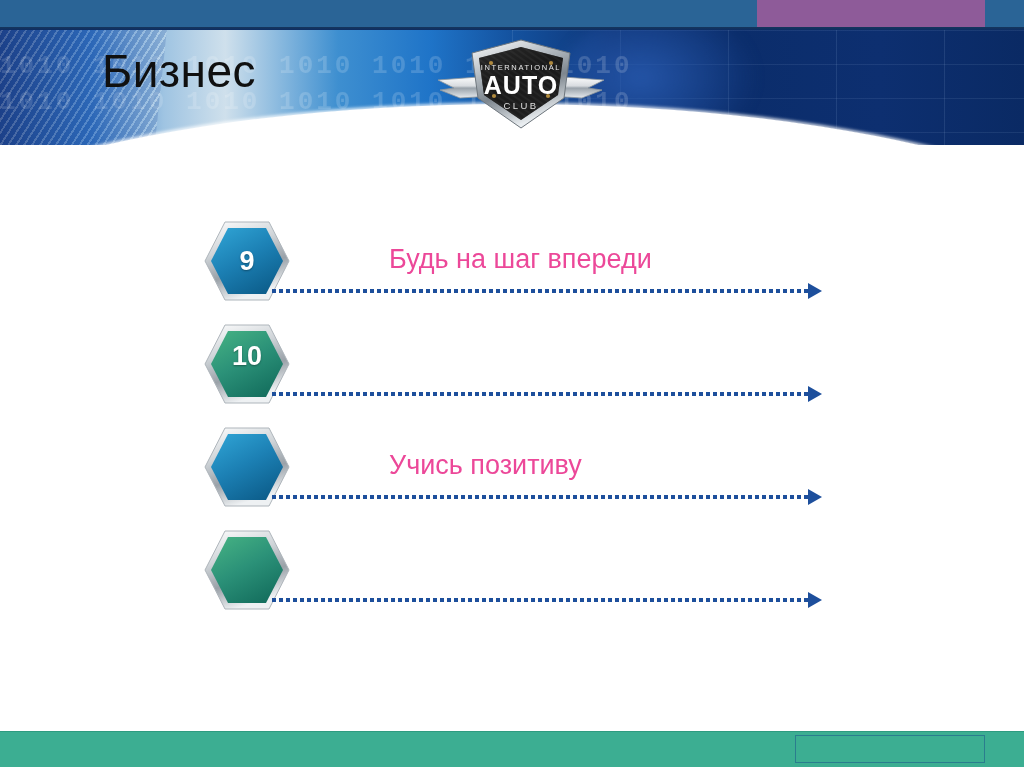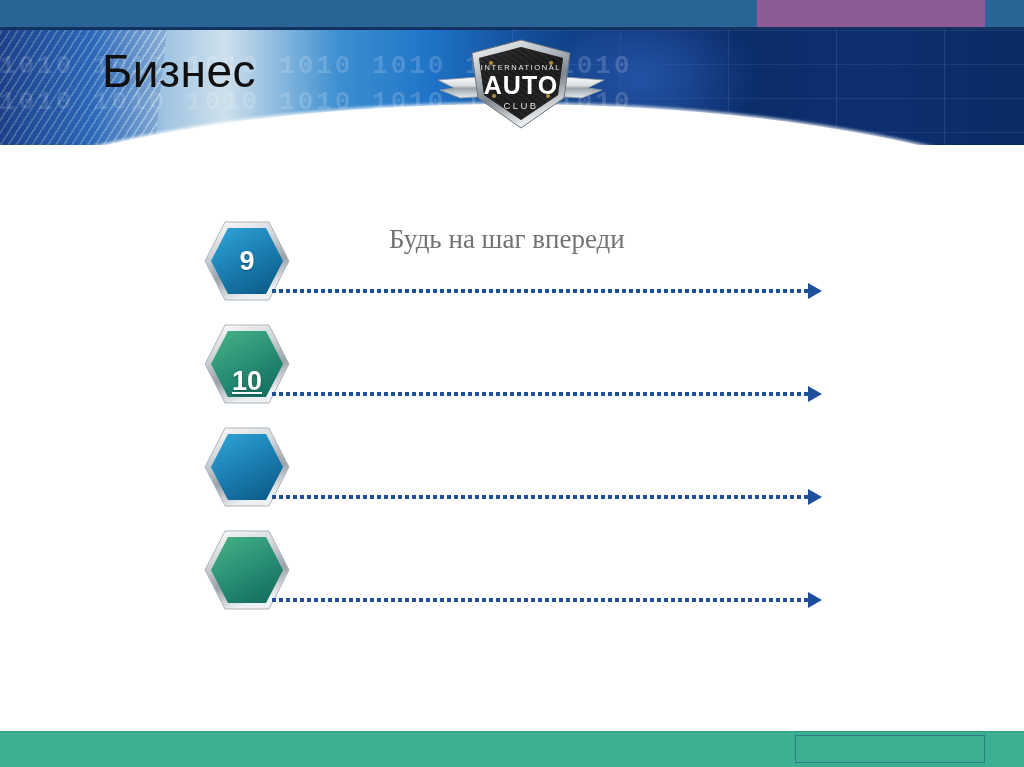--- a/index.html
+++ b/index.html
@@ -143,24 +143,24 @@
     justify-content: center;
     color: #ffffff;
     font-size: 27px;
     font-weight: bold;
     font-family: "Liberation Sans", sans-serif;
     text-shadow: 0 1px 2px rgba(0,0,0,.35);
     pointer-events: none;
   }
   .item-text {
     position: absolute;
-    left: 389px; top: 12px;
+    left: 389px; top: 32px;
     font-size: 27px;
-    color: #737373;
-    font-family: Liberation Serif, serif;
+    color: #ec4899;
+    font-family: Liberation Sans, sans-serif;
     white-space: nowrap;
   }
   .dotline {
     position: absolute;
     left: 272px; top: 77px;
     height: 4px;
     background-image: linear-gradient(to right, #1d4f9c 0px, #1d4f9c 4px, transparent 4px, transparent 7px);
     background-size: 7px 4px;
     background-repeat: repeat-x;
   }
@@ -298,21 +298,21 @@
           <linearGradient id="hx2in" x1="0.1" y1="0" x2="0.7" y2="1">
             <stop offset="0%" stop-color="#45b183"></stop>
               <stop offset="50%" stop-color="#2b9178"></stop>
             <stop offset="100%" stop-color="#15705f"></stop>
           </linearGradient>
         </defs>
         <polygon points="22,2 66,2 86,41 66,80 22,80 2,41" fill="url(#hx2out)" stroke="#aeb5bb" stroke-width="1"></polygon>
         <polygon points="25,8 63,8 80,41 63,74 25,74 8,41" fill="url(#hx2in)"></polygon>
       </svg>
     </div>
-    <div class="hex-label" style="left:203px;top:25px;text-decoration:underline;">10</div>
+    <div class="hex-label" style="left:203px;top:0;">10</div>
     <div class="dotline" style="width:536px;"></div>
     <div class="arrow-head" style="left:808px;"></div>
   </div>
 
   <div class="row">
     <div class="hex-wrap">
       <svg width="88" height="82" viewBox="0 0 88 82" xmlns="http://www.w3.org/2000/svg">
         <defs>
           <linearGradient id="hx3out" x1="0" y1="0" x2="0.35" y2="1">
             <stop offset="0%" stop-color="#ffffff"></stop>
@@ -323,20 +323,21 @@
           <linearGradient id="hx3in" x1="0.1" y1="0" x2="0.7" y2="1">
             <stop offset="0%" stop-color="#2fa3d4"></stop>
               <stop offset="50%" stop-color="#1c80b4"></stop>
             <stop offset="100%" stop-color="#0d5f8d"></stop>
           </linearGradient>
         </defs>
         <polygon points="22,2 66,2 86,41 66,80 22,80 2,41" fill="url(#hx3out)" stroke="#aeb5bb" stroke-width="1"></polygon>
         <polygon points="25,8 63,8 80,41 63,74 25,74 8,41" fill="url(#hx3in)"></polygon>
       </svg>
     </div>
+    <div class="item-text">Учись позитиву</div>
     <div class="dotline" style="width:536px;"></div>
     <div class="arrow-head" style="left:808px;"></div>
   </div>
 
   <div class="row">
     <div class="hex-wrap">
       <svg width="88" height="82" viewBox="0 0 88 82" xmlns="http://www.w3.org/2000/svg">
         <defs>
           <linearGradient id="hx4out" x1="0" y1="0" x2="0.35" y2="1">
             <stop offset="0%" stop-color="#ffffff"></stop>

